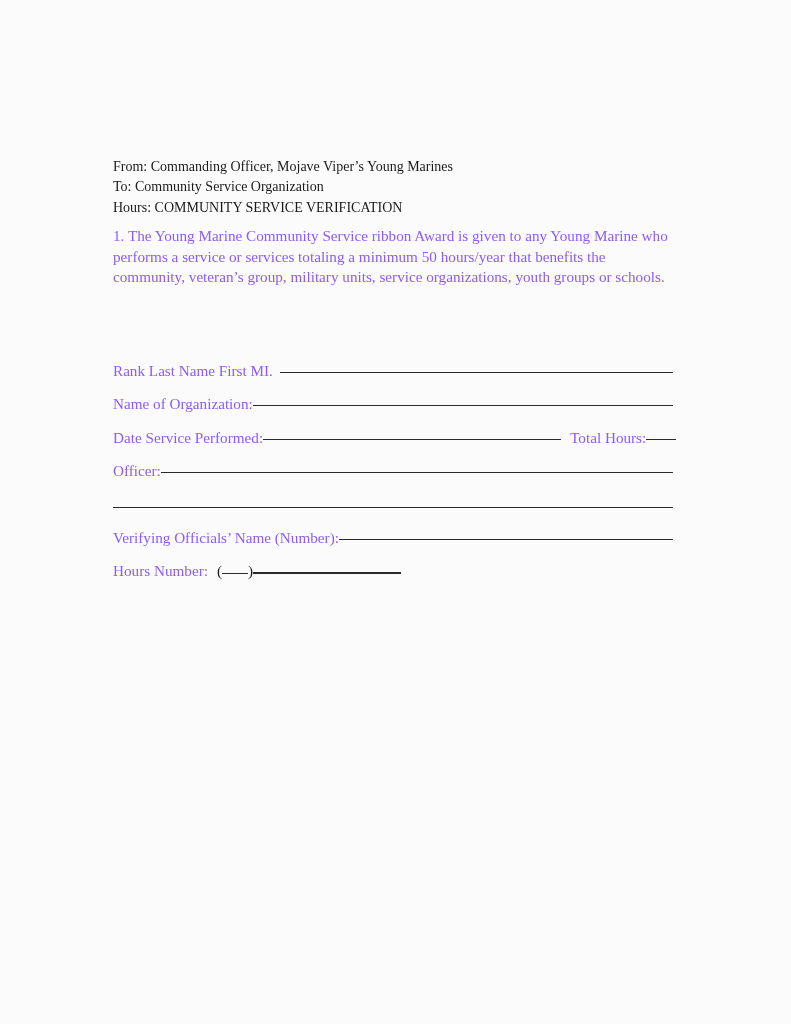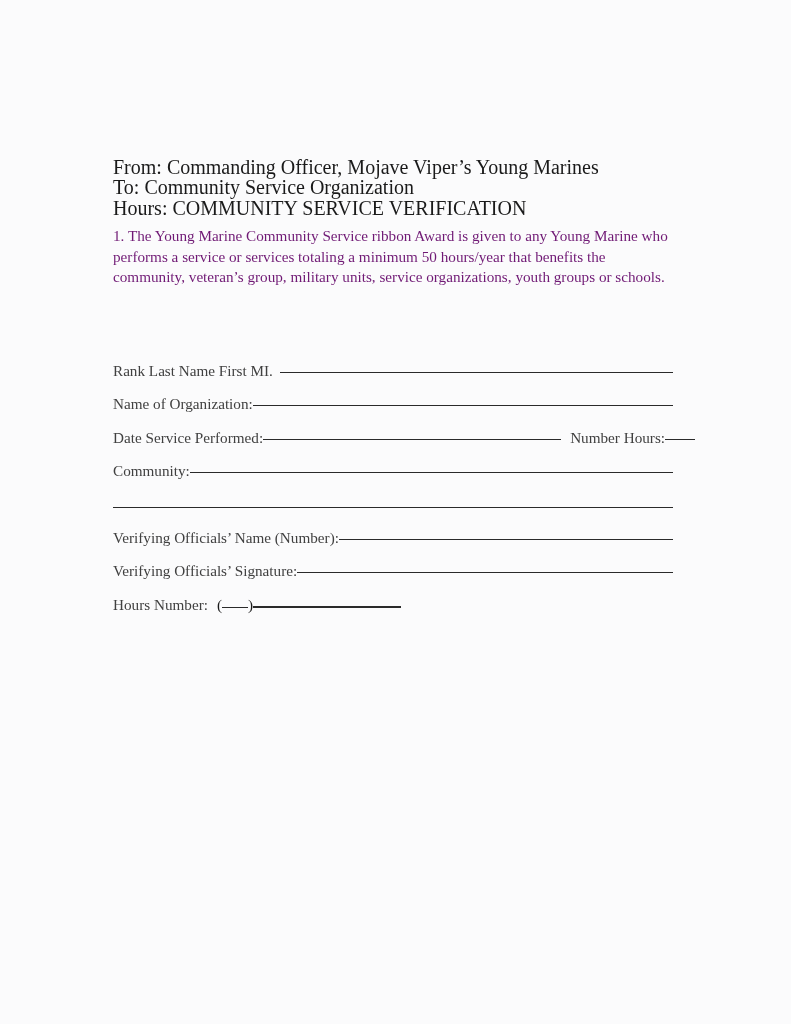--- a/index.html
+++ b/index.html
@@ -37,37 +37,37 @@
     line-height: 1.1;
     color: #111111;
   }
 
   
   .header-block {
     position: absolute;
     top: 157px;
     left: 113px;
     width: 570px;
-    font-size: 20px;
+    font-size: 14px;
     line-height: 20.3px;
     color: #1a1a1a;
   }
   .header-line {
     white-space: nowrap;
   }
 
   
   .body-block {
     position: absolute;
     top: 226px;
     left: 113px;
     width: 562px;
     font-size: 15.2px;
     line-height: 20.6px;
-    color: #701a75;
+    color: #8b5cf6;
     text-align: left;
   }
   .body-para {
     margin: 0;
   }
 
   
   .form-area {
     position: absolute;
     top: 362px;
@@ -78,21 +78,21 @@
 
   .form-row {
     position: relative;
     height: 33.4px;
     display: flex;
     align-items: baseline;
     white-space: nowrap;
   }
 
   .f-label {
-    color: #404040;
+    color: #8b5cf6;
     flex: 0 0 auto;
   }
 
   
   .rule {
     flex: 1 1 auto;
     border-bottom: 1.4px solid #2a2a2a;
     position: relative;
     top: -3px;
     min-width: 10px;
@@ -165,40 +165,36 @@
 
     <div class="form-row">
       <span class="f-label">Name of Organization:</span>
       <span class="rule"></span>
     </div>
 
     <div class="form-row">
       <span class="f-label">Date Service Performed:</span>
       <span class="rule w-date"></span>
       <span class="spacer-sm"></span>
-      <span class="f-label">Number Hours:</span>
+      <span class="f-label">Total Hours:</span>
       <span class="rule w-hours"></span>
     </div>
 
     <div class="form-row">
-      <span class="f-label">Community:</span>
+      <span class="f-label">Officer:</span>
       <span class="rule"></span>
     </div>
 
     <div class="rule-full"></div>
 
     <div class="form-row">
       <span class="f-label">Verifying Officials’ Name (Number):</span>
       <span class="rule"></span>
     </div>
 
-    <div class="form-row">
-      <span class="f-label">Verifying Officials’ Signature:</span>
-      <span class="rule"></span>
-    </div>
 
     <div class="form-row">
       <span class="f-label">Hours Number:</span>
       <span class="spacer-sm"></span>
       <span class="paren">(</span>
       <span class="rule w-paren"></span>
       <span class="paren">)</span>
       <span class="rule w-phone"></span>
     </div>
 

